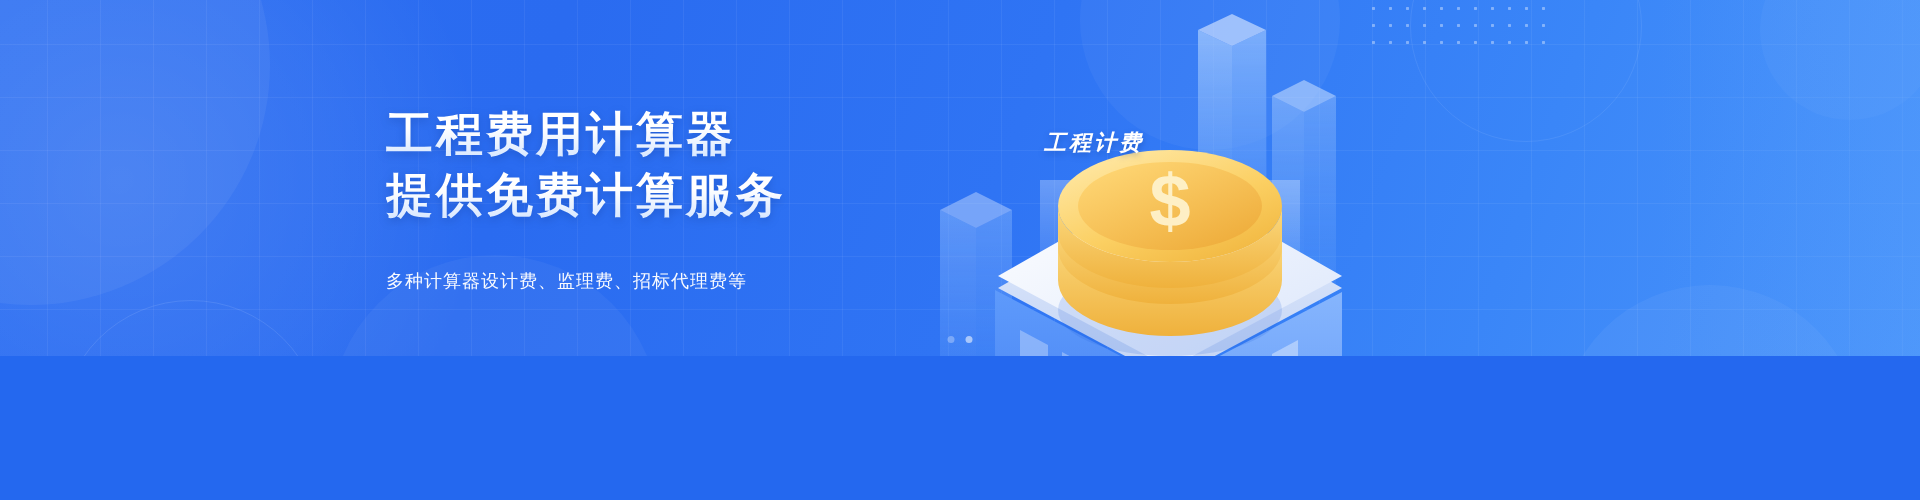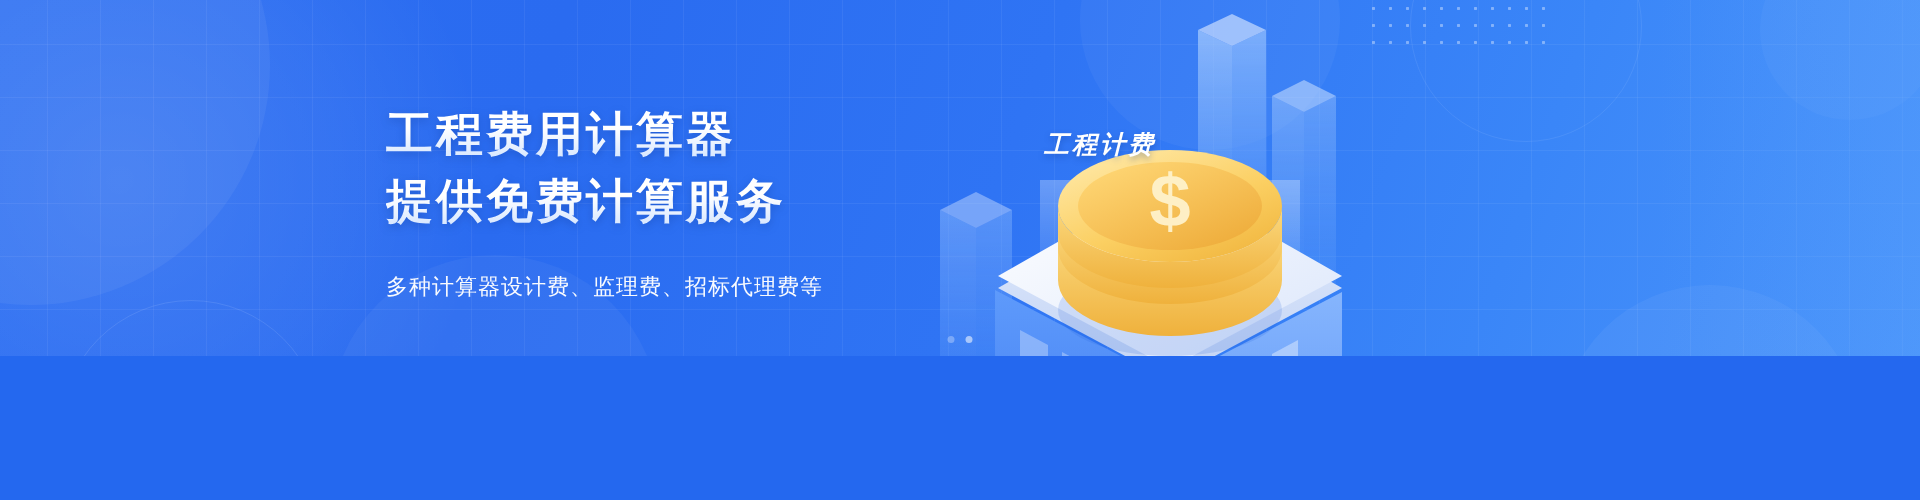--- a/index.html
+++ b/index.html
@@ -47,31 +47,31 @@
   
   .content{position:absolute;left:386px;top:104px;width:560px;}
   .headline{
     font-size:47px;font-weight:bold;line-height:60px;letter-spacing:3px;
     background:linear-gradient(180deg,#ffffff 40%,#cfe2ff 100%);
     -webkit-background-clip:text;background-clip:text;color:transparent;
     -webkit-text-fill-color:transparent;
     filter:drop-shadow(0 3px 4px rgba(12,52,138,.30));
     margin:0;white-space:nowrap;
   }
-  .headline.l2{margin-top:7px;}
+  .headline.l2{margin-top:1px;}
   .subline{
-    margin:0;color:#ffffff;font-size:22px;line-height:38px;letter-spacing:1px;
+    margin:0;color:#ffffff;font-size:18px;line-height:38px;letter-spacing:1px;
     opacity:.97;white-space:nowrap;
   }
   .sub-wrap{margin-top:37px;}
   
   .illus{position:absolute;left:880px;top:0;width:560px;height:500px;}
   .badge{
     position:absolute;left:164px;top:128px;
-    font-size:25px;font-weight:bold;font-style:italic;letter-spacing:3px;
+    font-size:22px;font-weight:bold;font-style:italic;letter-spacing:3px;
     color:#ffffff;text-shadow:0 3px 6px rgba(12,52,138,.35);
     white-space:nowrap;
   }
   .dots{
     position:absolute;left:50%;transform:translateX(-50%);bottom:13px;
     display:flex;gap:11px;align-items:center;
   }
   .dot{width:7px;height:7px;border-radius:50%;background:rgba(255,255,255,.30);}
   .dot.active{background:rgba(255,255,255,.55);}
   .edge-fade{

